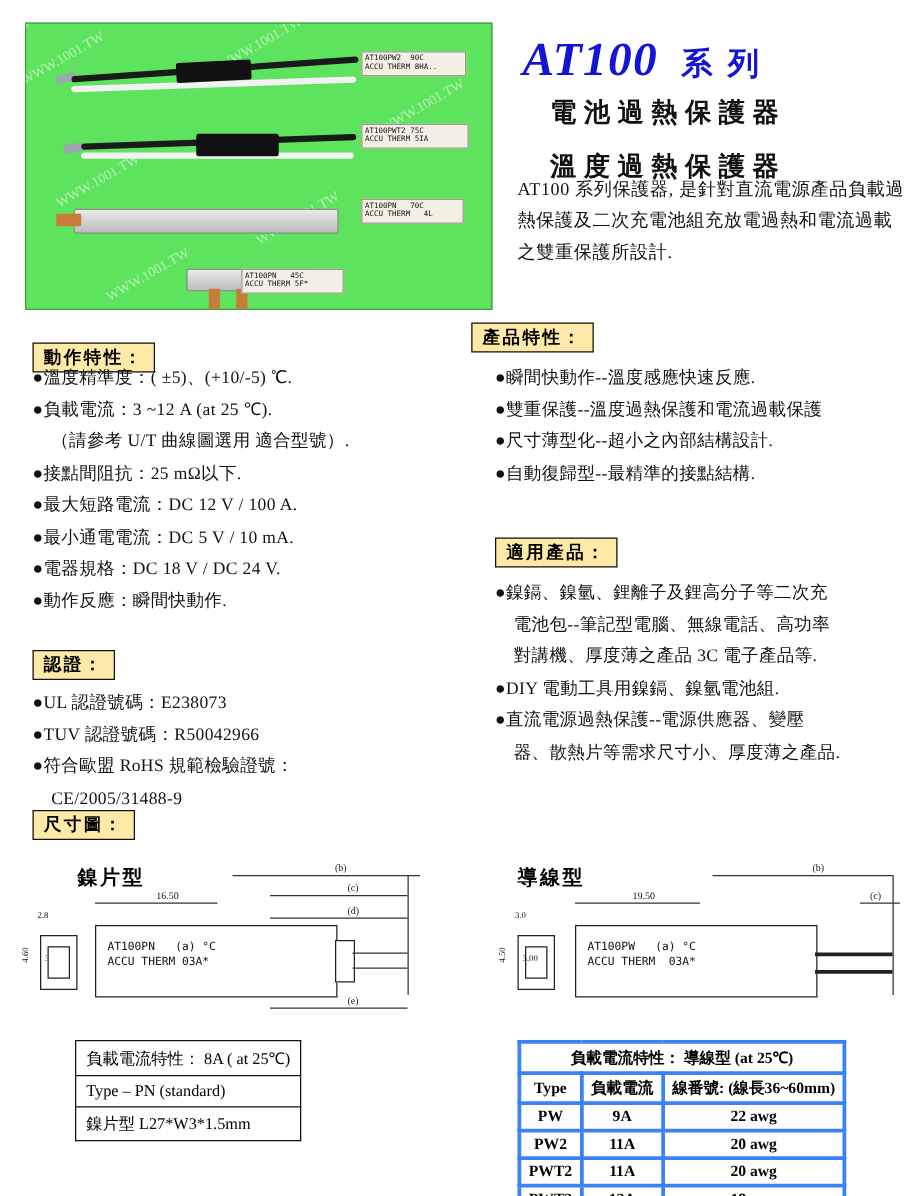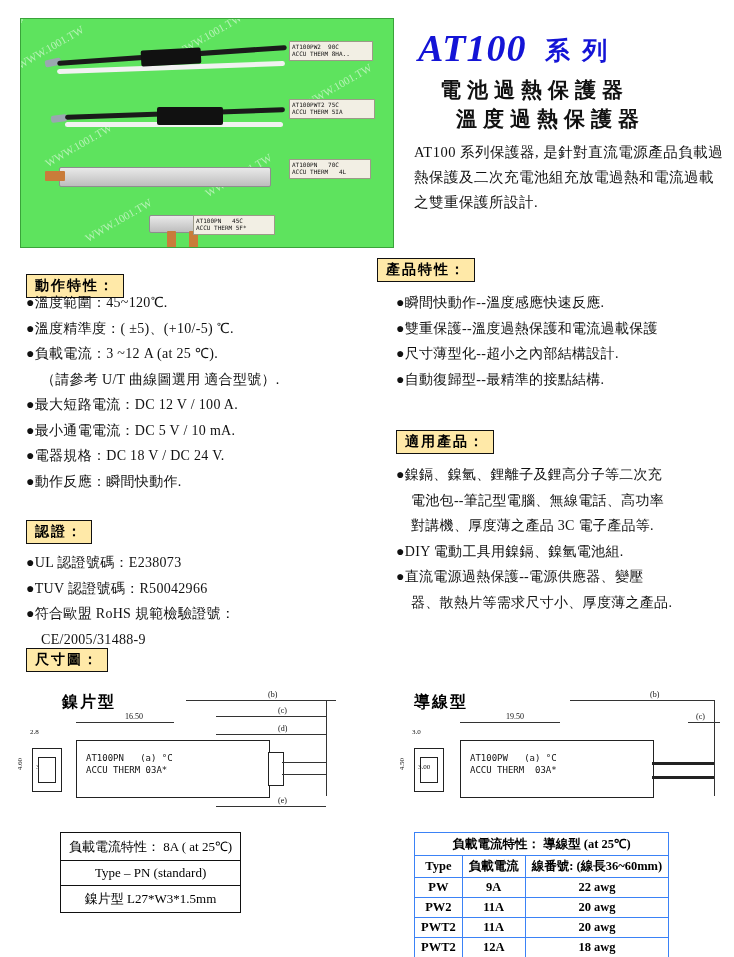--- a/index.html
+++ b/index.html
@@ -49,21 +49,21 @@
     position:absolute;left:545px;top:34px;
     font-family:"Liberation Serif",serif;font-weight:bold;
     font-size:25px;color:#1414d6;letter-spacing:3px;
   }
   .sub1,.sub2{
     position:absolute;left:440px;
     font-family:"Liberation Serif",serif;font-weight:bold;
     font-size:21px;color:#111;letter-spacing:6px;
   }
   .sub1{top:76px;}
-  .sub2{top:105px;margin-left:16px;}
+  .sub2{top:119px;}
   .intro{
     position:absolute;left:414px;top:140px;width:312px;
     font-family:"Liberation Serif",serif;font-size:14.5px;line-height:25px;
     color:#111;letter-spacing:.5px;
   }
 
   
   .sechead{
     position:absolute;border:1px solid #111;background:#ffe9a8;
     font-family:"Liberation Serif",serif;font-weight:bold;font-size:14px;
@@ -91,25 +91,25 @@
   .vline{position:absolute;width:1px;background:#333;}
   .devtxt{
     position:absolute;font-family:"DejaVu Sans Mono","Liberation Mono",monospace;
     font-size:9px;line-height:12px;color:#111;white-space:pre;
   }
 
   
   table{border-collapse:collapse;font-family:"Liberation Serif",serif;}
   .tbl-left{position:absolute;left:60px;top:832px;}
   .tbl-left td{
-    border:1px solid #111;font-size:13px;padding:4px 8px;text-align:center;white-space:nowrap;
+    border:1px solid #111;font-size:13px;padding:4px 8px;text-align:left;white-space:nowrap;
   }
   .tbl-right{position:absolute;left:414px;top:832px;}
   .tbl-right td,.tbl-right th{
-    border:1px solid #3b82f6;font-size:12.5px;padding:2px 6px;text-align:center;white-space:nowrap;
+    border:3px solid #3b82f6;font-size:12.5px;padding:2px 6px;text-align:center;white-space:nowrap;
   }
   .tbl-right th{font-weight:bold;}
   .tbl-right .hdr{font-weight:bold;}
 </style>
 </head>
 <body>
 
 <div class="page">
 
   <div class="photo">
@@ -147,24 +147,24 @@
   </div>
 
   <div class="title-at100">AT100</div>
   <div class="title-series">系 列</div>
   <div class="sub1">電池過熱保護器</div>
   <div class="sub2">溫度過熱保護器</div>
   <div class="intro">AT100 系列保護器, 是針對直流電源產品負載過熱保護及二次充電池組充放電過熱和電流過載之雙重保護所設計.</div>
 
   <div class="sechead" style="left:26px;top:258px;margin-top:16px;">動作特性：</div>
   <div class="bullets" style="left:26px;top:290px;">
-    <div>●溫度範圍：45~120℃.</div>
     <div>●溫度精準度：( ±5)、(+10/-5)  ℃.</div>
     <div>●負載電流：3 ~12 A (at 25  ℃).</div>
     <div class="ind">（請參考 U/T 曲線圖選用 適合型號）.</div>
+    <div>●接點間阻抗：25 mΩ以下.</div>
     <div>●最大短路電流：DC 12 V / 100 A.</div>
     <div>●最小通電電流：DC 5 V / 10 mA.</div>
     <div>●電器規格：DC 18 V / DC 24 V.</div>
     <div>●動作反應：瞬間快動作.</div>
   </div>
 
   <div class="sechead" style="left:26px;top:520px;">認證：</div>
   <div class="bullets" style="left:26px;top:550px;">
     <div>●UL 認證號碼：E238073</div>
     <div>●TUV 認證號碼：R50042966</div>

